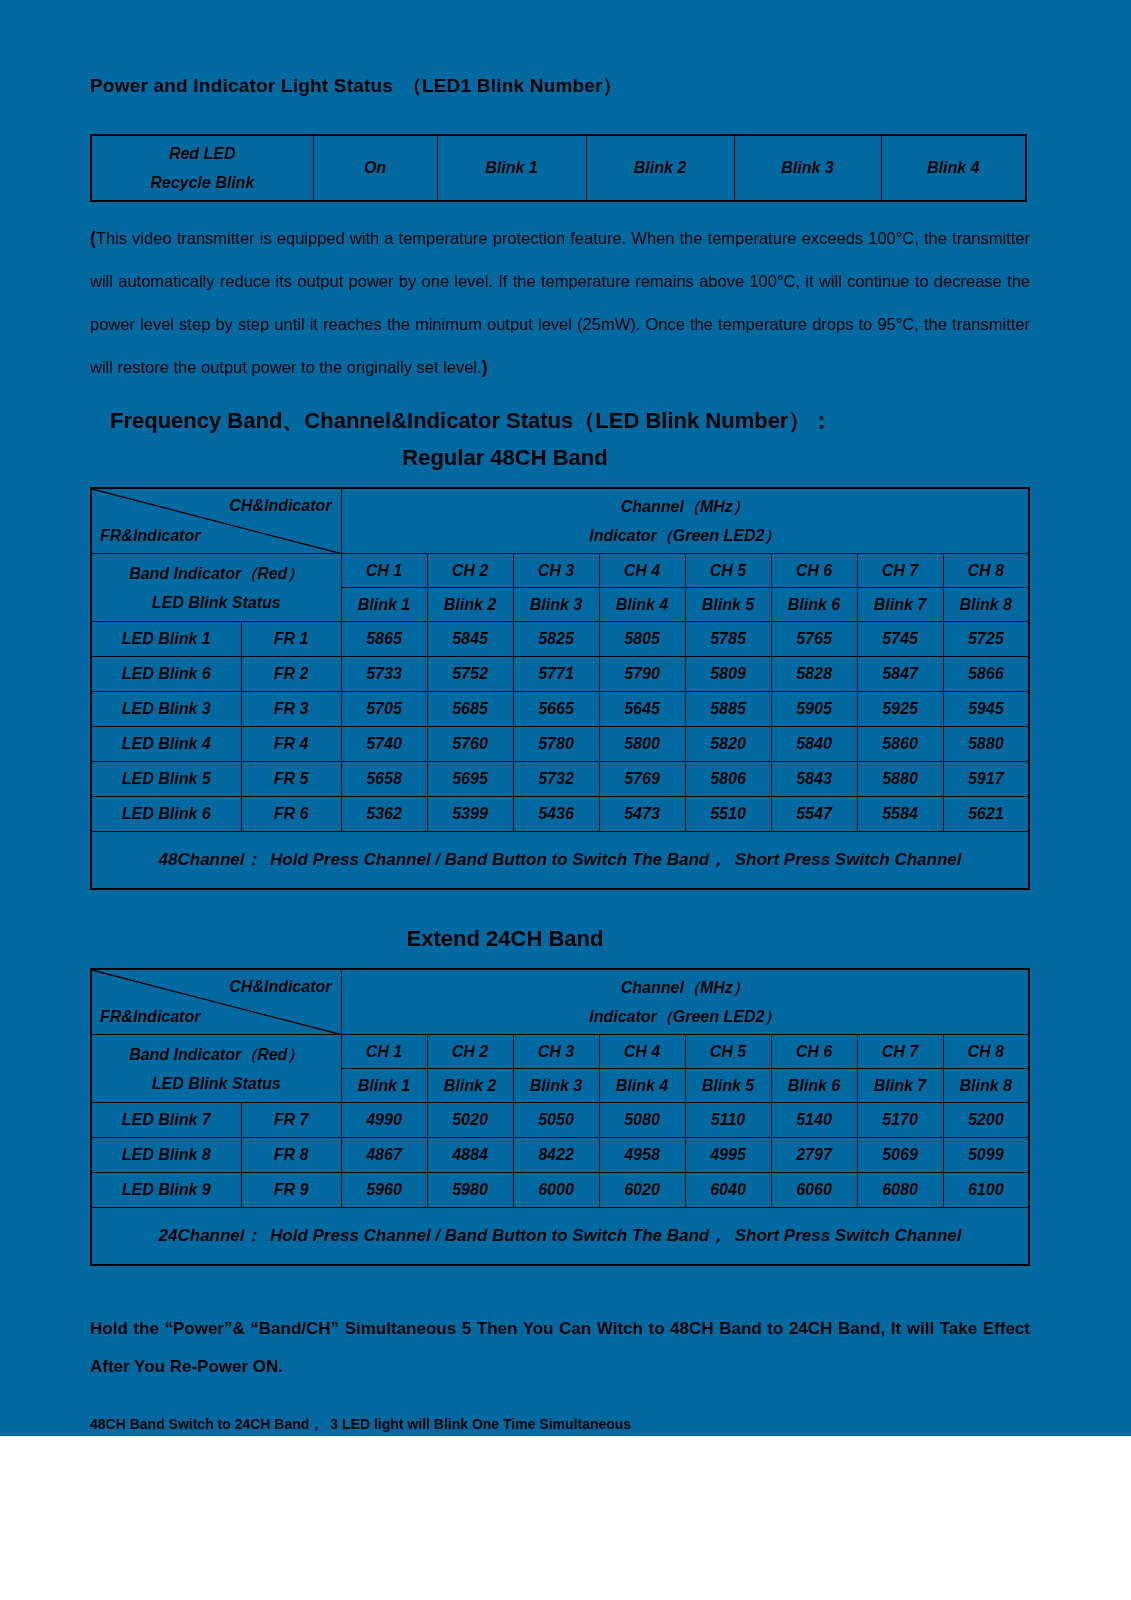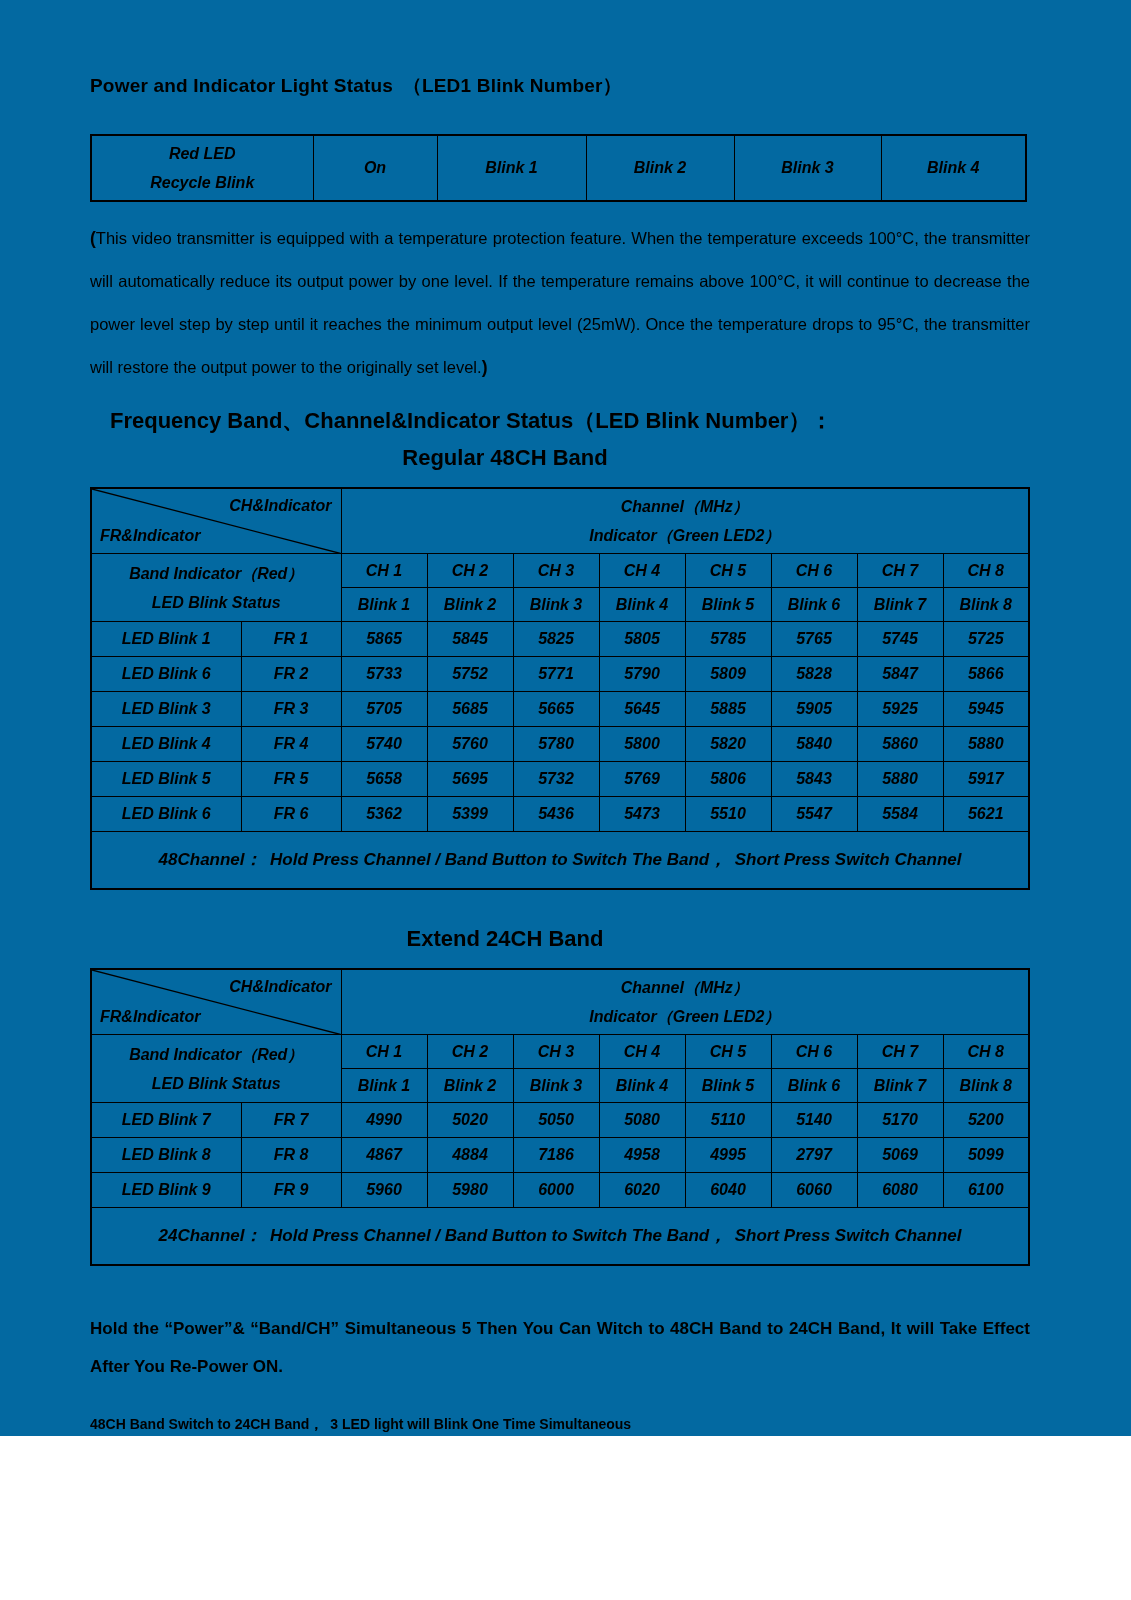--- a/index.html
+++ b/index.html
@@ -295,21 +295,21 @@
         <td>5110</td>
         <td>5140</td>
         <td>5170</td>
         <td>5200</td>
       </tr>
       <tr class="dataRow">
         <td>LED Blink 8</td>
         <td>FR 8</td>
         <td>4867</td>
         <td>4884</td>
-        <td>7186</td>
+        <td>8422</td>
         <td>4958</td>
         <td>4995</td>
         <td>2797</td>
         <td>5069</td>
         <td>5099</td>
       </tr>
       <tr class="dataRow">
         <td>LED Blink 9</td>
         <td>FR 9</td>
         <td>5960</td>

